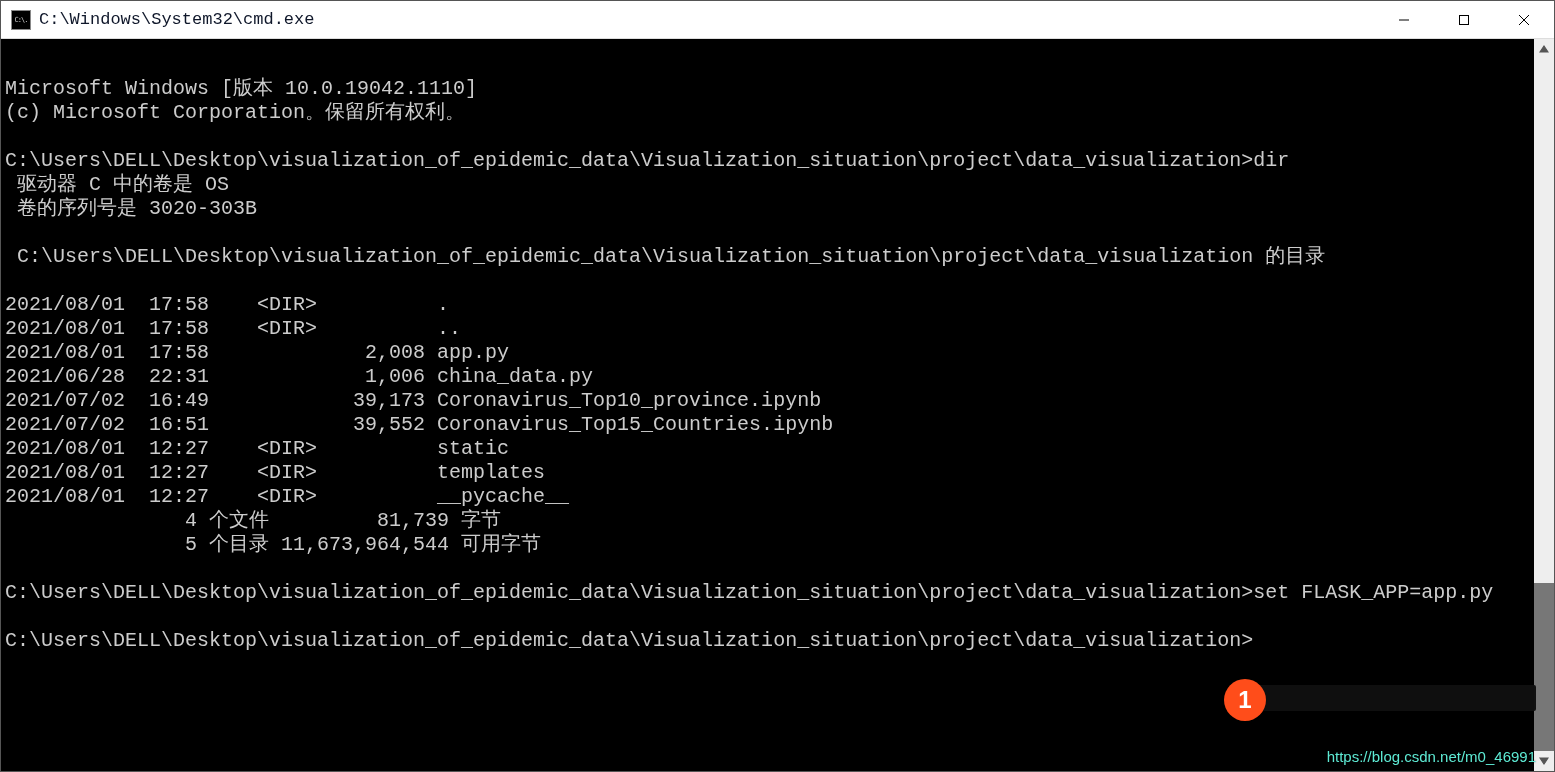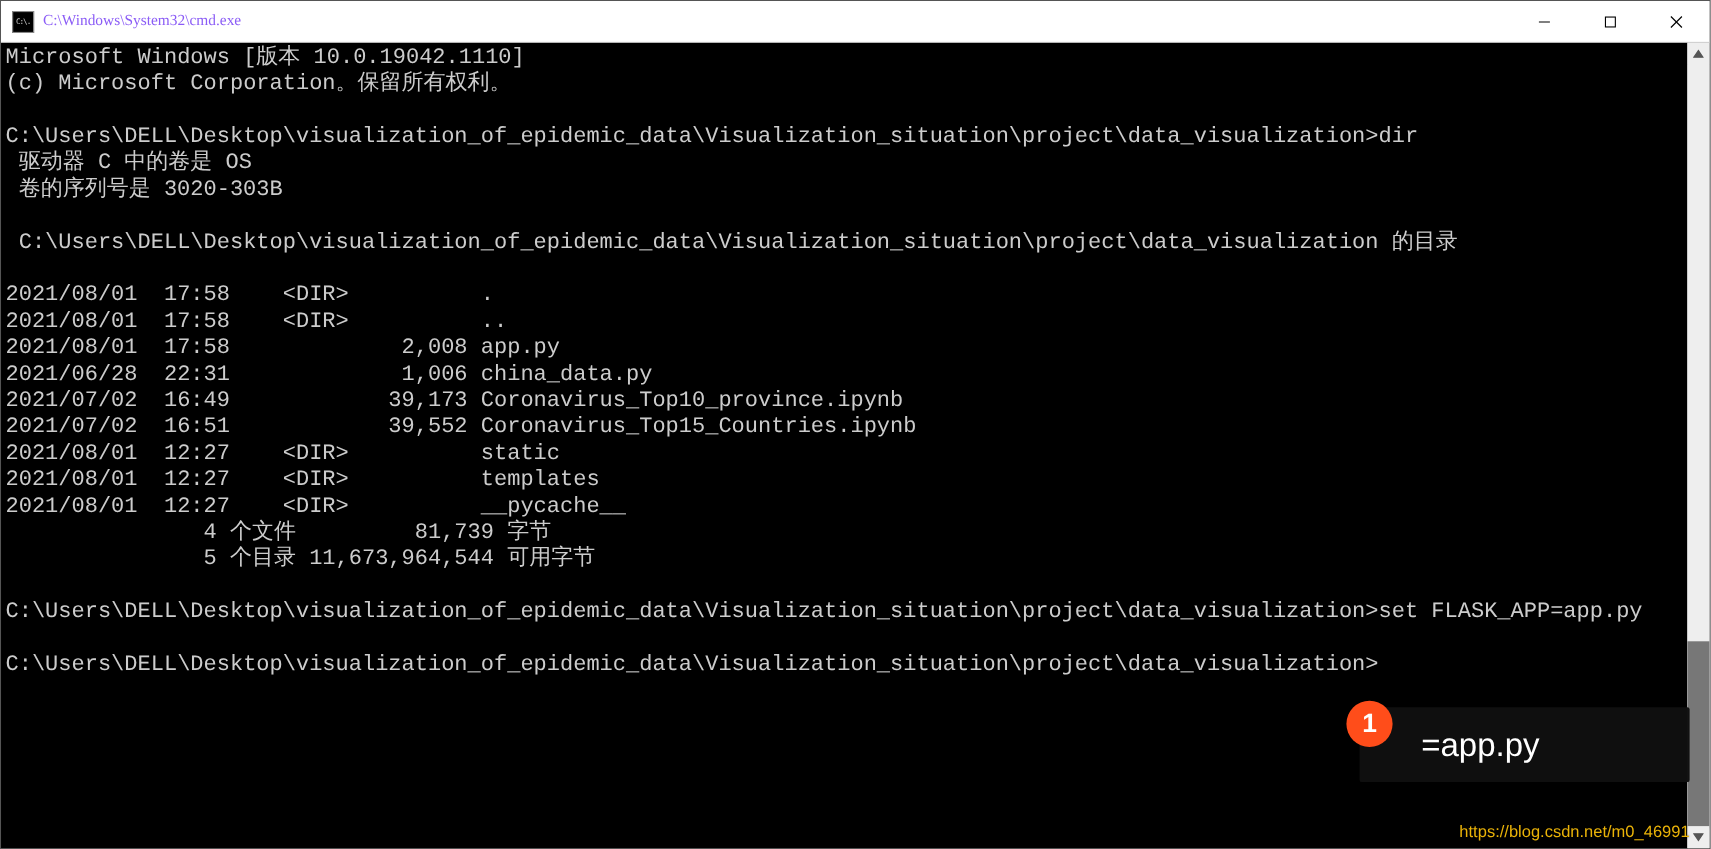--- a/index.html
+++ b/index.html
@@ -39,23 +39,23 @@
       justify-content: center;
     }
     .app-icon-text {
       color: #ccc;
       font-size: 7px;
       font-family: monospace;
       letter-spacing: -1px;
     }
     .title-text {
       margin-left: 8px;
-      font-size: 14px;
-      color: #8b5cf6;
-      font-family: Liberation Serif, serif;
+      font-size: 17px;
+      color: #0f172a;
+      font-family: Liberation Mono, monospace;
     }
     .window-controls {
       margin-left: auto;
       display: flex;
       height: 100%;
     }
     .win-btn {
       width: 60px;
       height: 100%;
       display: flex;
@@ -77,20 +77,21 @@
     .terminal {
       flex: 1;
       background: #000;
       color: #ccc;
       font-family: Consolas, "Courier New", monospace;
       font-size: 20px;
       line-height: 24px;
       padding: 2px 4px;
       white-space: pre;
       overflow: hidden;
+      margin-top: 36px;
     }
     .scrollbar {
       width: 20px;
       background: #eee;
       position: relative;
       flex-shrink: 0;
     }
     .scroll-arrow {
       width: 20px;
       height: 20px;
@@ -147,21 +148,21 @@
       align-items: center;
       justify-content: center;
       font-size: 24px;
       font-weight: 600;
       font-family: "Segoe UI", sans-serif;
     }
     .watermark {
       position: absolute;
       right: 18px;
       bottom: 6px;
-      color: #eab308;
+      color: #5eead4;
       font-size: 15px;
       font-family: "Segoe UI", sans-serif;
       text-shadow: 0 0 2px rgba(0,0,0,0.6);
     }
   </style>
 </head>
 <body>
 
 <div class="window">
   <div class="titlebar">
@@ -224,18 +225,17 @@
       <div class="scroll-thumb"></div>
       <button class="scroll-arrow down">
         <svg width="10" height="10" viewBox="0 0 10 10">
             <polygon points="5,8 9,2 1,2"></polygon>
           </svg>
       </button>
     </div>
 
     <div class="annotation">
       <div class="annotation-badge">1</div>
-      <div>=app.py</div>
     </div>
 
     <div class="watermark">https://blog.csdn.net/m0_46991</div>
   </div>
 </div>
 
 </body></html>

